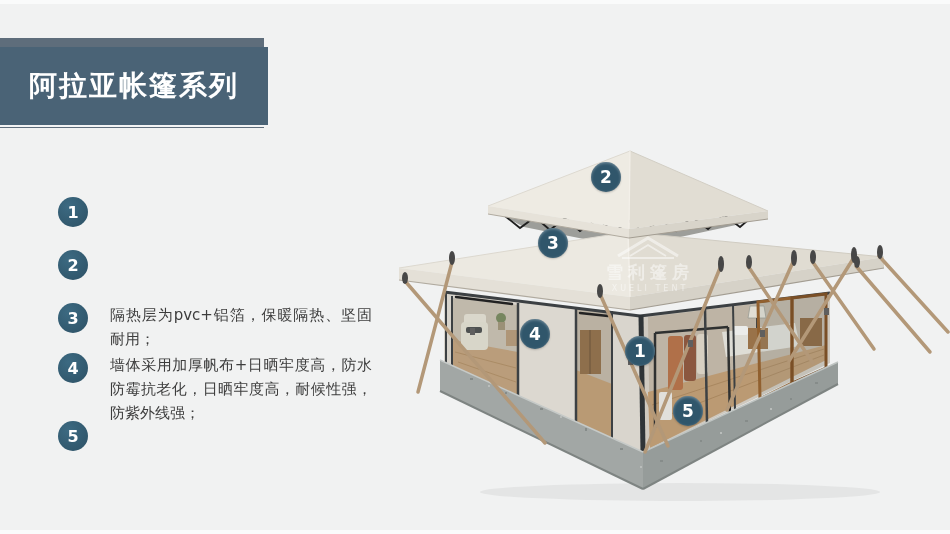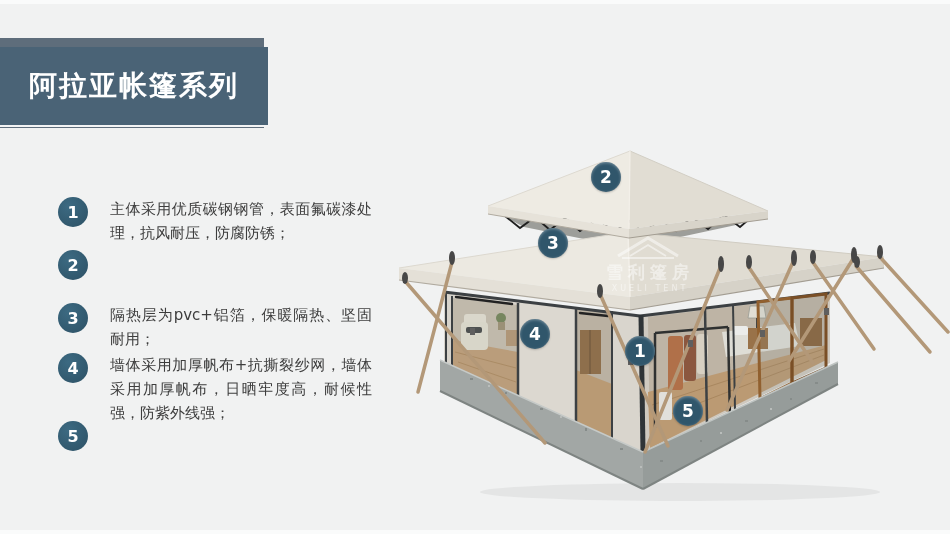--- a/index.html
+++ b/index.html
@@ -246,32 +246,31 @@
     </g>
   </svg>
 
   <div class="banner-back"></div>
   <div class="banner">
     <span>阿拉亚帐篷系列</span>
   </div>
 
   <div class="feature f1">
     <div class="badge">1</div>
-    <div class="ftxt">主体采用优质碳钢钢管，表面氟碳漆处理，抗风耐压，防腐防锈；</div>
   </div>
   <div class="feature f2">
     <div class="badge">2</div>
   </div>
   <div class="feature f3">
     <div class="badge">3</div>
     <div class="ftxt">隔热层为pvc+铝箔，保暖隔热、坚固耐用；</div>
   </div>
   <div class="feature f4">
     <div class="badge">4</div>
-    <div class="ftxt">墙体采用加厚帆布+抗撕裂纱网，墙体采用加厚帆布，日晒牢度高，耐候性强，防紫外线强；</div>
+    <div class="ftxt">墙体采用加厚帆布+日晒牢度高，防水防霉抗老化，日晒牢度高，耐候性强，防紫外线强；</div>
   </div>
   <div class="feature f5">
     <div class="badge">5</div>
   </div>
 
   <div class="co co1">1</div>
   <div class="co co2">2</div>
   <div class="co co3">3</div>
   <div class="co co4">4</div>
   <div class="co co5">5</div>

